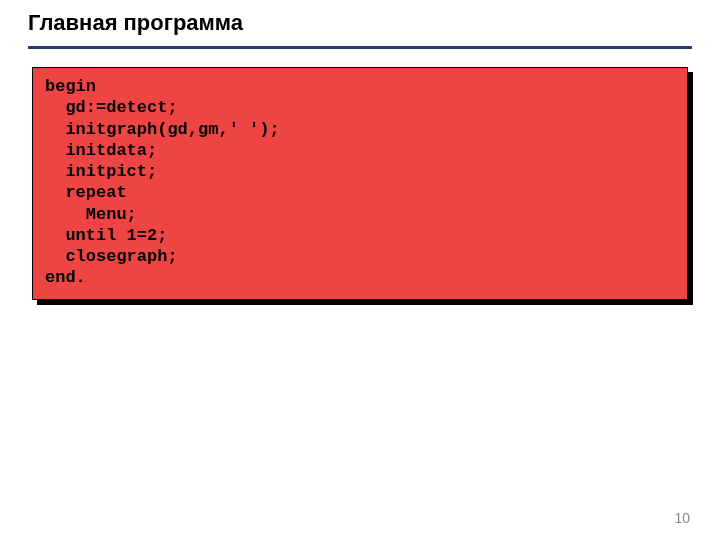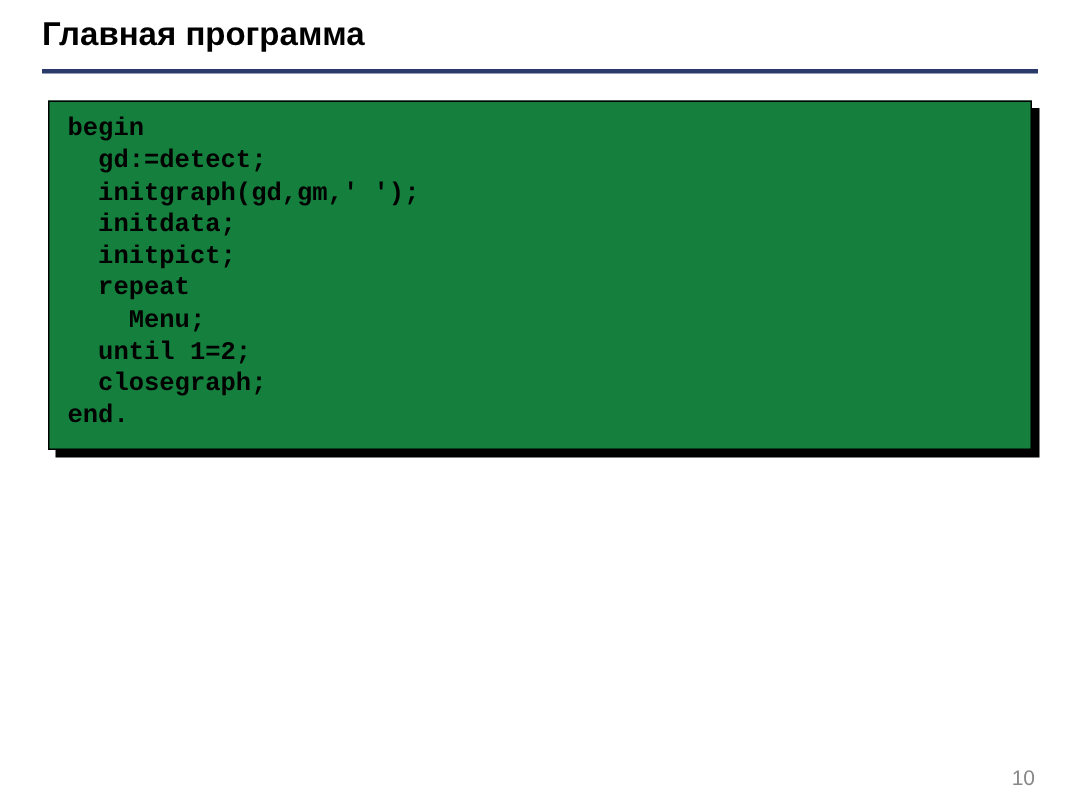--- a/index.html
+++ b/index.html
@@ -39,21 +39,21 @@
     .code-shadow {
       position: absolute;
       top: 5px;
       left: 5px;
       right: -5px;
       bottom: -5px;
       background: #000000;
     }
     .code-block {
       position: relative;
-      background: #15803d;
+      background: #ef4444;
       border: 1px solid #000000;
       padding: 8px 12px 10px 12px;
       font-family: "Courier New", Courier, monospace;
       font-size: 17px;
       font-weight: bold;
       line-height: 1.25;
       white-space: pre;
       color: #000000;
     }
     .page-num {

